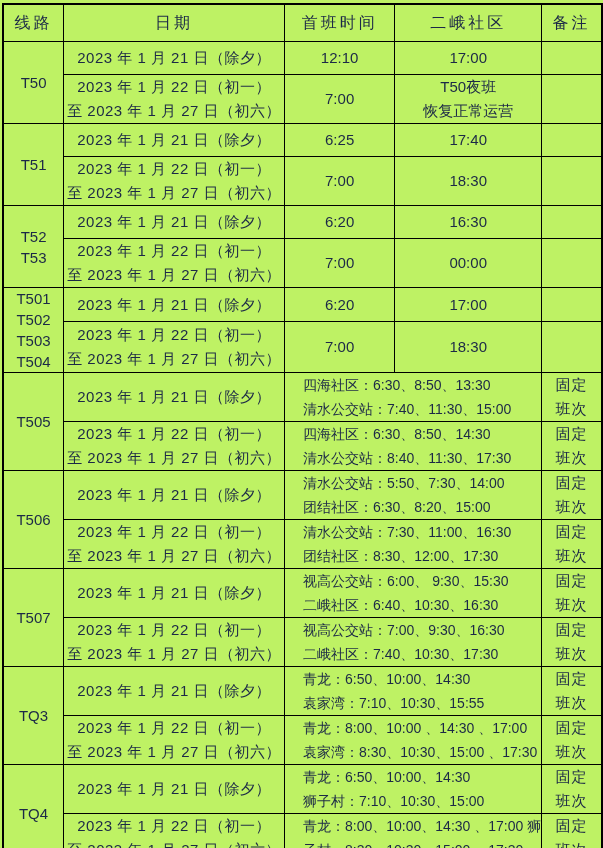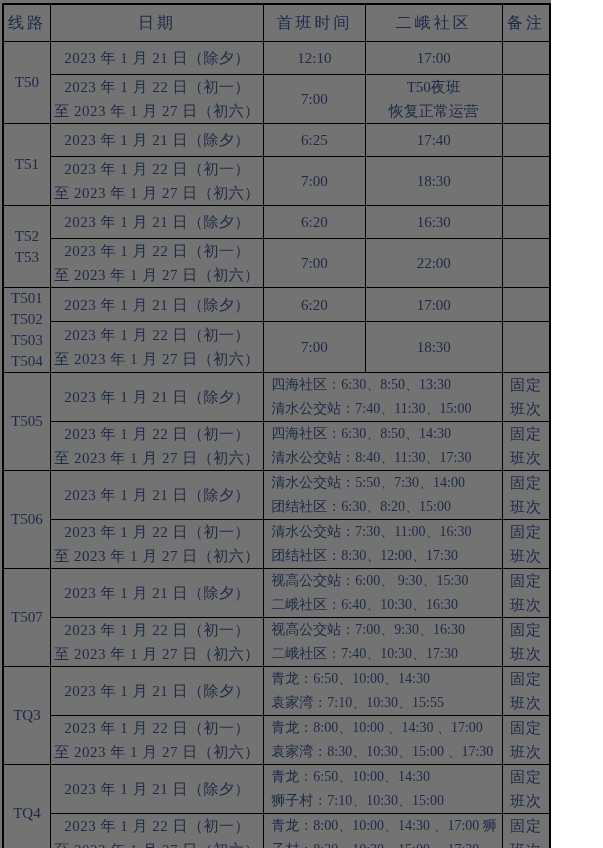--- a/index.html
+++ b/index.html
@@ -1,35 +1,35 @@
 <!DOCTYPE html>
 <html><head>
 <meta charset="utf-8">
 <style>
   html,body { margin:0; padding:0; }
   .page {
-    position:relative; width:551px; height:848px; background:#737373;
-    font-family:Liberation Serif, serif;
+    position:relative; width:603px; height:848px; background:#bef264;
+    font-family:Liberation Sans, sans-serif;
     color:#1c2947;
   }
   table.schedule {
     position:absolute; left:2px; top:3px;
     border-collapse:collapse; table-layout:fixed;
     border:2px solid #000;
   }
   .schedule th, .schedule td {
     border:1px solid #000; padding:0; margin:0;
     text-align:center; vertical-align:middle;
     font-weight:normal; font-size:15px; overflow:hidden;
   }
   .schedule th { font-size:16px; letter-spacing:3px; height:36px; }
   .line { line-height:24px; white-space:nowrap; }
   td.route-cell .line { line-height:21px; }
   td.date-cell .line { letter-spacing:0.5px; }
-  td.sched-cell { text-align:left; padding-left:7px; font-size:14px; }
+  td.sched-cell { text-align:left; padding-left:18px; font-size:14px; }
   td.note-cell .line { letter-spacing:1px; }
 </style>
 </head>
 <body>
 
 <div class="page">
   <table class="schedule">
     <colgroup>
       <col style="width:65px">
       <col style="width:222px">
@@ -122,21 +122,21 @@
         </tr>
         <tr style="height: 48px;">
           <td class="date-cell">
             <div class="line">2023 年 1 月 22 日（初一）</div>
             <div class="line">至 2023 年 1 月 27 日（初六）</div>
           </td>
           <td class="time-cell">
             <div class="line">7:00</div>
           </td>
           <td class="time-cell">
-            <div class="line">22:00</div>
+            <div class="line">00:00</div>
           </td>
           <td class="note-cell"></td>
         </tr>
         <tr style="height: 33px;">
           <td class="route-cell" rowspan="2">
             <div class="line">T501</div>
             <div class="line">T502</div>
             <div class="line">T503</div>
             <div class="line">T504</div>
           </td>

